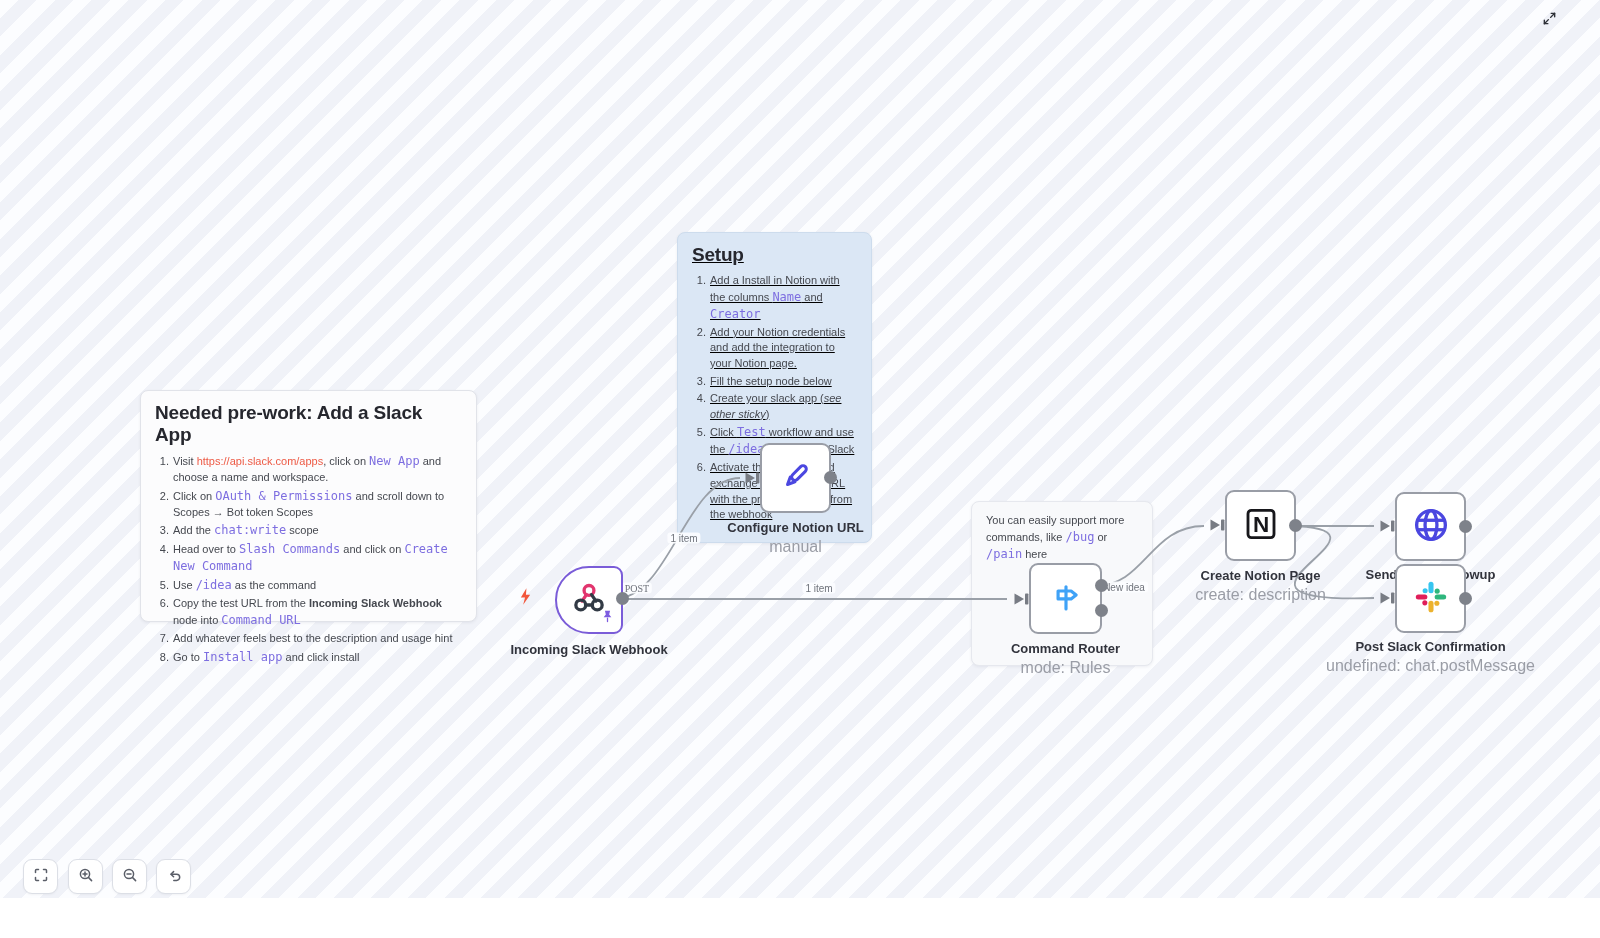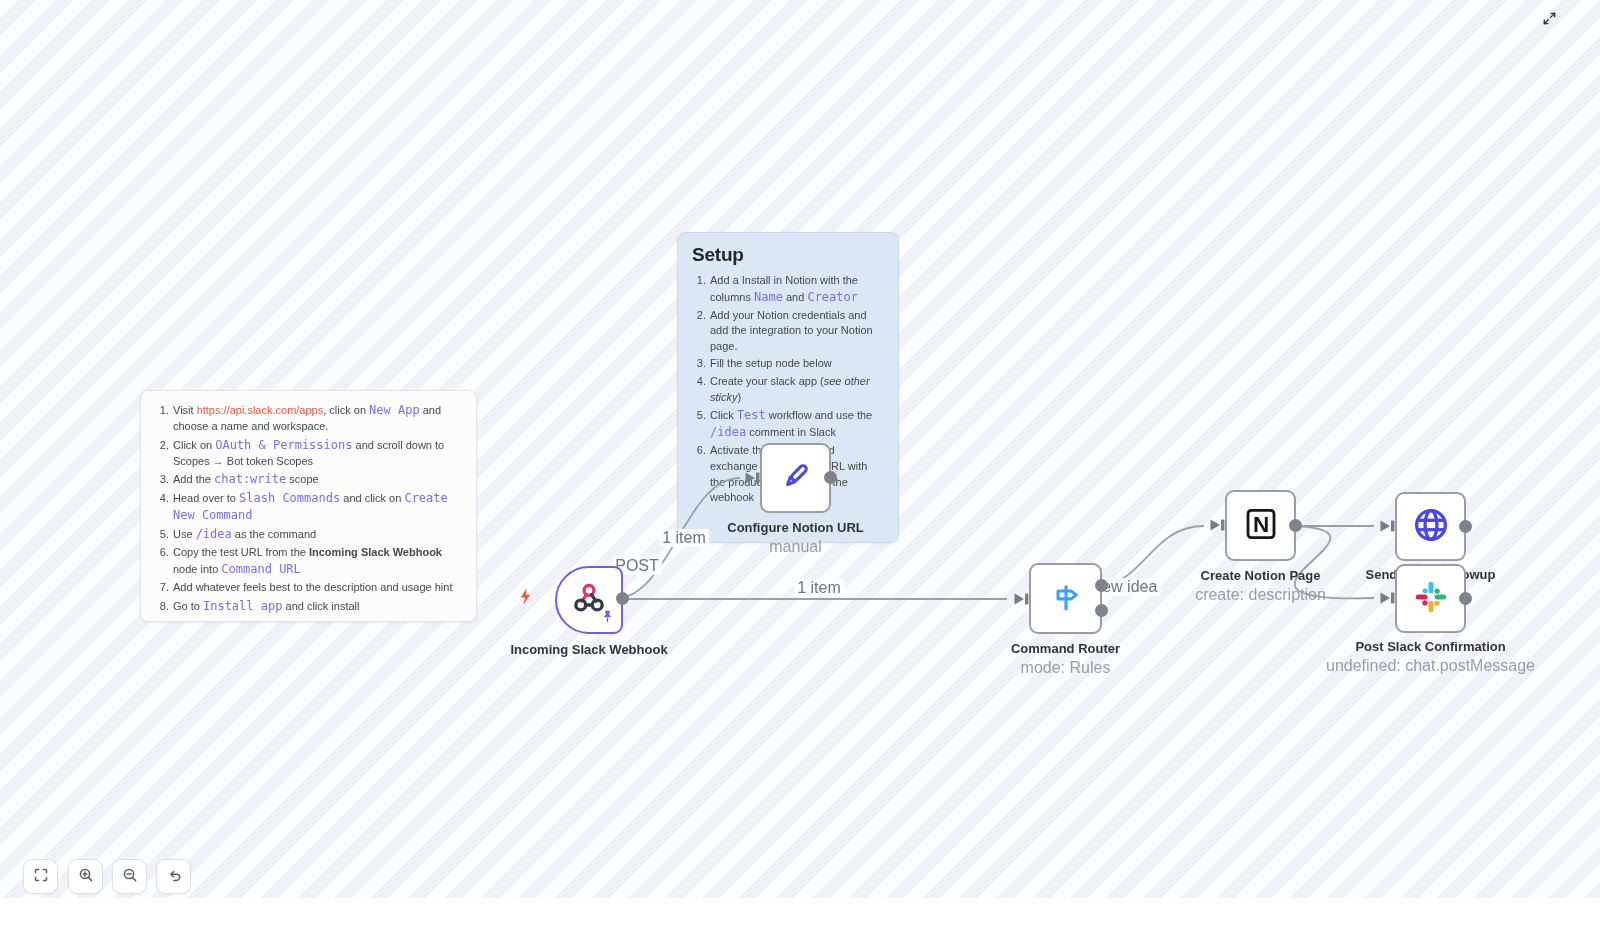--- a/index.html
+++ b/index.html
@@ -10,38 +10,38 @@
   }
   
   .canvas {
     position:absolute; left:0; top:0; width:1600px; height:898px;
     background:repeating-linear-gradient(135deg,#fcfdff 0 13px,#f0f2f8 13px 26px);
     overflow:hidden;
   }
   
   .sticky { position:absolute; border-radius:8px; box-shadow:0 1px 3px rgba(40,40,70,.07); }
   #sticky-prework { left:140px; top:390px; width:337px; height:232px; background:#fcfcfd; border:1px solid #e1e3e9; }
-  #sticky-setup   { left:677px; top:232px; width:222px; height:311px; background:#dbe7f5; border:1px solid #cddced; }
+  #sticky-setup   { left:677px; top:232px; width:195px; height:311px; background:#dbe7f5; border:1px solid #cddced;text-decoration:underline; }
   #sticky-router  { left:971px; top:501px; width:182px; height:165px; background:#f8f9fb; border:1px solid #e6e8ee; }
   .sticky-inner { padding:11px 14px 10px 14px; }
   .sticky-title { font-size:19px; font-weight:700; color:#26272e; margin:0 0 7px 0; letter-spacing:-.2px; }
   .sticky ol { margin:0; padding-left:17px; font-size:11px; line-height:1.42; color:#45484f; }
   .sticky li { margin-bottom:2px; padding-left:1px; }
   .sticky-text { font-size:11px; line-height:1.42; color:#45484f; }
   .seg-code  { font-family:"DejaVu Sans Mono", monospace; font-size:12px; color:#7d6ee0; }
   .seg-link  { color:#ed5a45; }
   .seg-bold  { font-weight:700; }
   .seg-italic{ font-style:italic; }
   
   #wires { position:absolute; left:0; top:0; }
   .wire { fill:none; stroke:#9aa0a8; stroke-width:1.8; }
   
   .edge-label {
     position:absolute; transform:translate(-50%,-50%);
-    font-size:16px; color:#6f737b; background:rgba(252,253,255,.92);
+    font-size:10px; color:#6f737b; background:rgba(252,253,255,.92);
     padding:0 3px; border-radius:3px; white-space:nowrap;
   }
   
   .node { position:absolute;margin-left:8px; }
   .node-box {
     position:absolute; inset:0; background:#fff; border:2px solid #999da6;
     border-radius:9px; display:flex; align-items:center; justify-content:center;
   }
   #node-webhook .node-box { border-color:#7a5cd8; border-radius:34px 9px 9px 34px; }
   .node-label {
@@ -74,20 +74,21 @@
     background:transparent; border:none; cursor:pointer; display:flex; align-items:center; justify-content:center; padding:0;
   }
 </style>
 </head>
 <body>
 
 <div class="canvas">
 
   <div class="sticky" id="sticky-prework">
     <div class="sticky-inner">
+      <div class="sticky-title">Needed pre-work: Add a Slack App</div>
       <ol>
           <li><span>Visit </span><span class="seg-link">https://api.slack.com/apps</span><span>, click on </span><span class="seg-code">New App</span><span> and choose a name and workspace.</span></li>
           <li><span>Click on </span><span class="seg-code">OAuth &amp; Permissions</span><span> and scroll down to Scopes → Bot token Scopes</span></li>
           <li><span>Add the </span><span class="seg-code">chat:write</span><span> scope</span></li>
           <li><span>Head over to </span><span class="seg-code">Slash Commands</span><span> and click on </span><span class="seg-code">Create New Command</span></li>
           <li><span>Use </span><span class="seg-code">/idea</span><span> as the command</span></li>
           <li><span>Copy the test URL from the </span><span class="seg-bold">Incoming Slack Webhook</span><span> node into </span><span class="seg-code">Command URL</span></li>
           <li><span>Add whatever feels best to the description and usage hint</span></li>
           <li><span>Go to </span><span class="seg-code">Install app</span><span> and click install</span></li>
         </ol>
@@ -101,32 +102,37 @@
           <li><span>Add a Install in Notion with the columns </span><span class="seg-code">Name</span><span> and </span><span class="seg-code">Creator</span></li>
           <li><span>Add your Notion credentials and add the integration to your Notion page.</span></li>
           <li><span>Fill the setup node below</span></li>
           <li><span>Create your slack app (</span><span class="seg-italic">see other sticky</span><span>)</span></li>
           <li><span>Click </span><span class="seg-code">Test</span><span> workflow and use the </span><span class="seg-code">/idea</span><span> comment in Slack</span></li>
           <li><span>Activate the workflow and exchange the Request URL with the production URL from the webhook</span></li>
         </ol>
     </div>
   </div>
 
+  <div class="sticky" id="sticky-router">
+    <div class="sticky-inner">
+      <div class="sticky-text"><span>You can easily support more commands, like </span><span class="seg-code">/bug</span><span> or </span><span class="seg-code">/pain</span><span> here</span></div>
+    </div>
+  </div>
 
   <svg id="wires" width="1600" height="898">
     <path class="wire" d="M614 599 C670 599, 685 478, 740 478"></path>
     <path class="wire" d="M614 599 L1007 599"></path>
     <path class="wire" d="M1095 586 C1145 586, 1150 526, 1204 526"></path>
     <path class="wire" d="M1289 526 L1374 526"></path>
     <path class="wire" d="M1289 526 C1420 528, 1180 604, 1374 598"></path>
   </svg>
 
   <div class="edge-label" style="left:684px; top:538px;">1 item</div>
   <div class="edge-label" style="left:819px; top:588px;">1 item</div>
-  <div class="edge-label" style="left:637px; top:566px;">POST</div>
+  <div class="edge-label" style="left:637px; top:588px;font-family:Liberation Serif, serif;">POST</div>
   <div class="edge-label" style="left:1124px; top:587px;">New idea</div>
 
   <div class="node" id="node-webhook">
     <span class="lightning">
       <svg width="13" height="17" viewBox="0 0 14 18">
           <polygon points="8,0 2,10 6.5,10 4.5,18 12,7 7.5,7" fill="#f2573c"></polygon>
         </svg>
     </span>
     <div class="node-box">
       <span>

